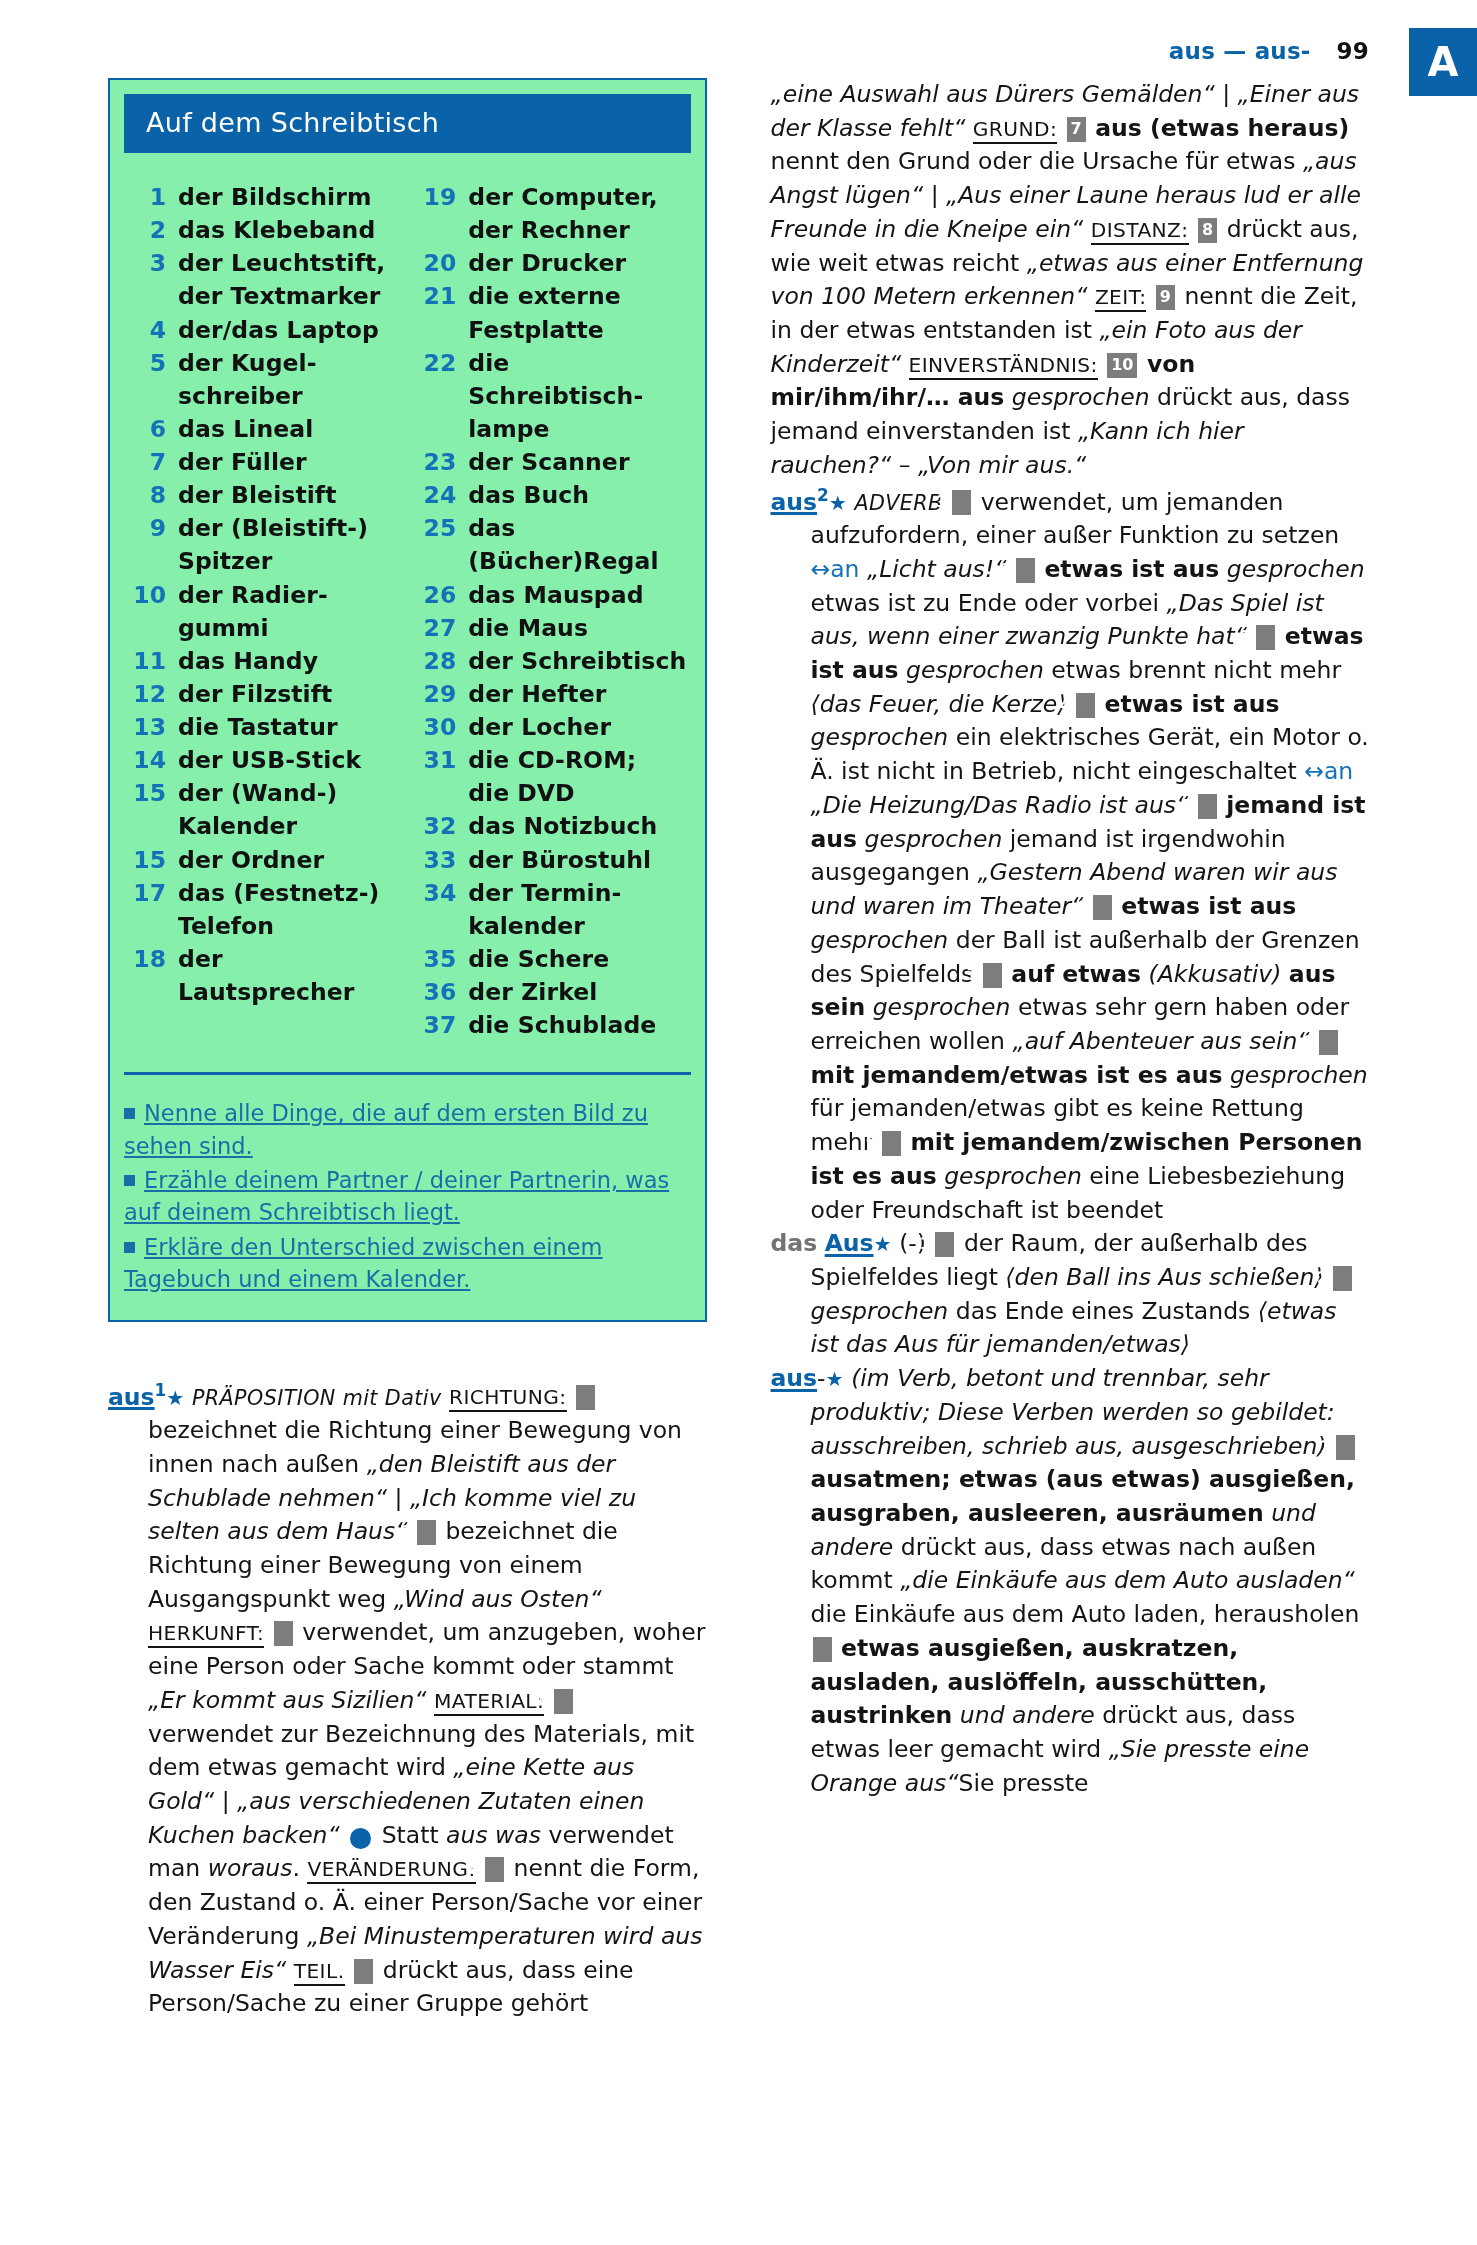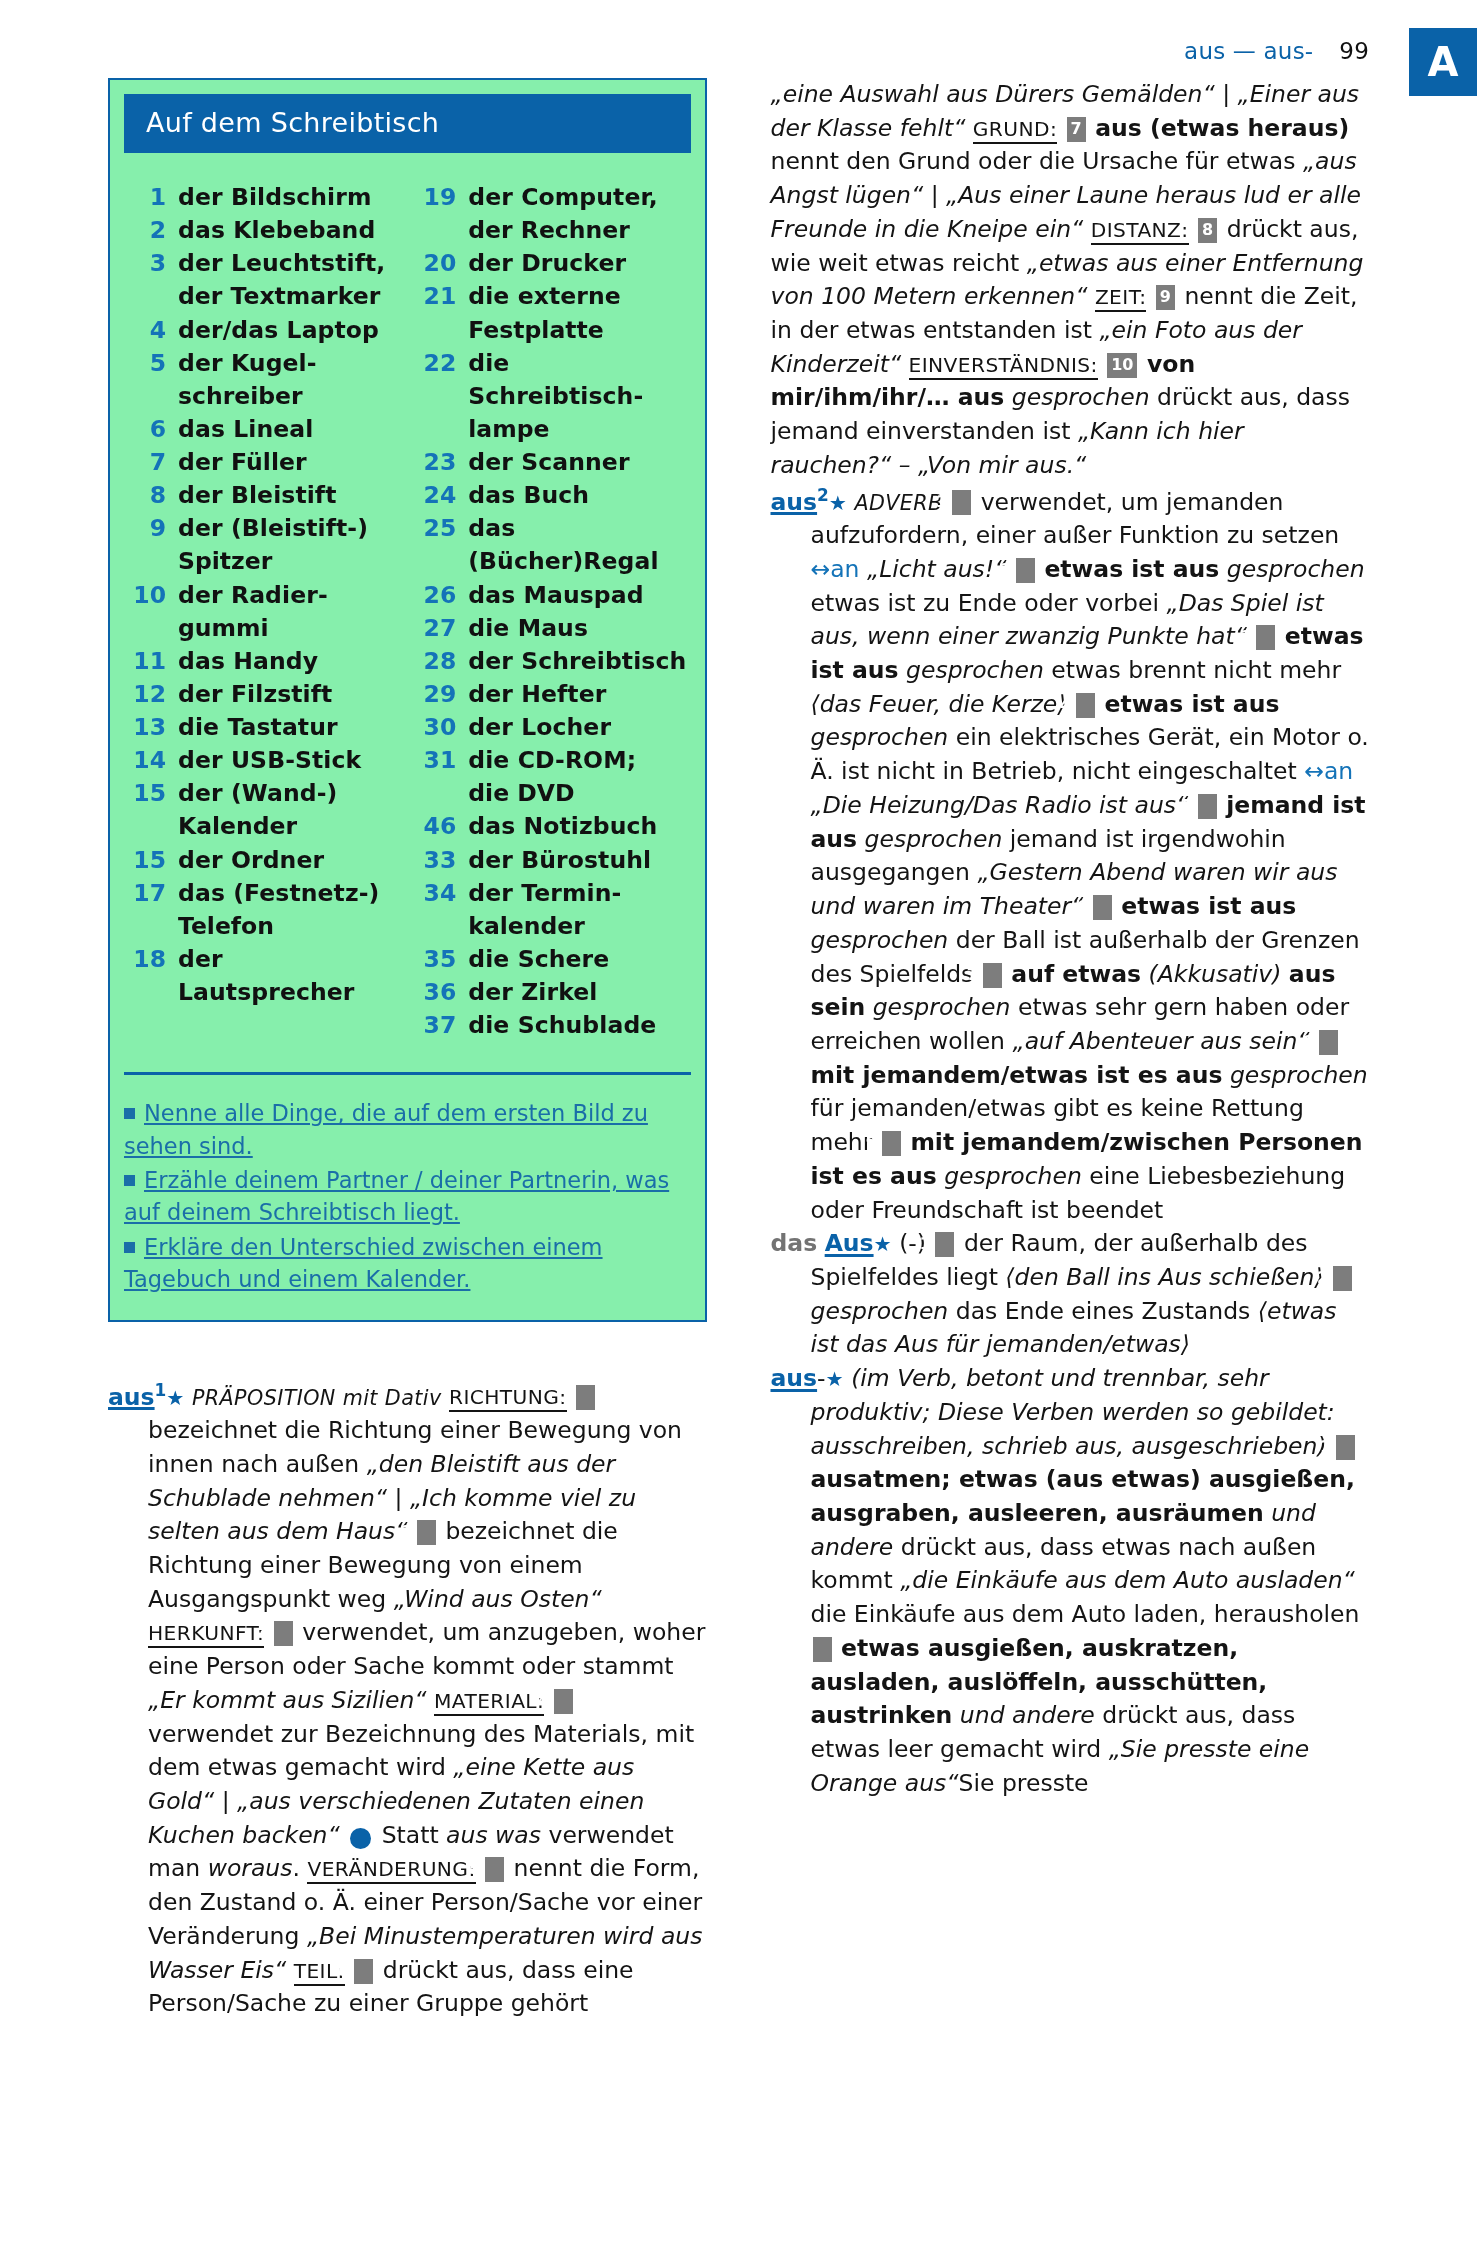--- a/index.html
+++ b/index.html
@@ -16,21 +16,21 @@
 
   
   .runhead {
     position: absolute;
     top: 38px;
     right: 108px;
     display: flex;
     align-items: baseline;
     gap: 26px;
     font-size: 23px;
-    font-weight: normal;
+    font-weight: bold;
     letter-spacing: .2px;
     margin-left: 12px;
   }
   .runhead-words { color: #0a62a8; }
   .runhead-page  { color: #111111; }
 
   .thumb-tab {
     position: absolute;
     top: 28px;
     right: 0px;
@@ -360,21 +360,21 @@
             </div>
             <div class="wl-row">
               <span class="wl-num">31</span>
               <span class="wl-term">die CD-ROM;</span>
             </div>
             <div class="wl-row">
               <span class="wl-num"></span>
               <span class="wl-cont">die DVD</span>
             </div>
             <div class="wl-row">
-              <span class="wl-num">46</span>
+              <span class="wl-num">32</span>
               <span class="wl-term">das Notizbuch</span>
             </div>
             <div class="wl-row">
               <span class="wl-num">33</span>
               <span class="wl-term">der Bürostuhl</span>
             </div>
             <div class="wl-row">
               <span class="wl-num">34</span>
               <span class="wl-term">der Termin-</span>
             </div>

